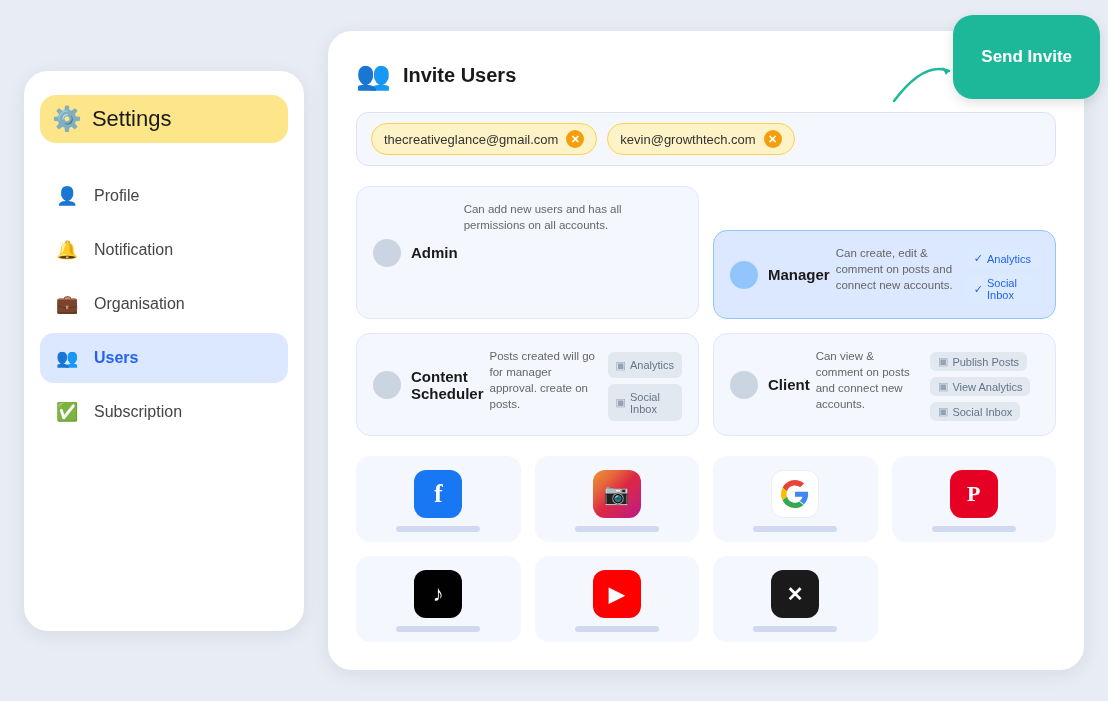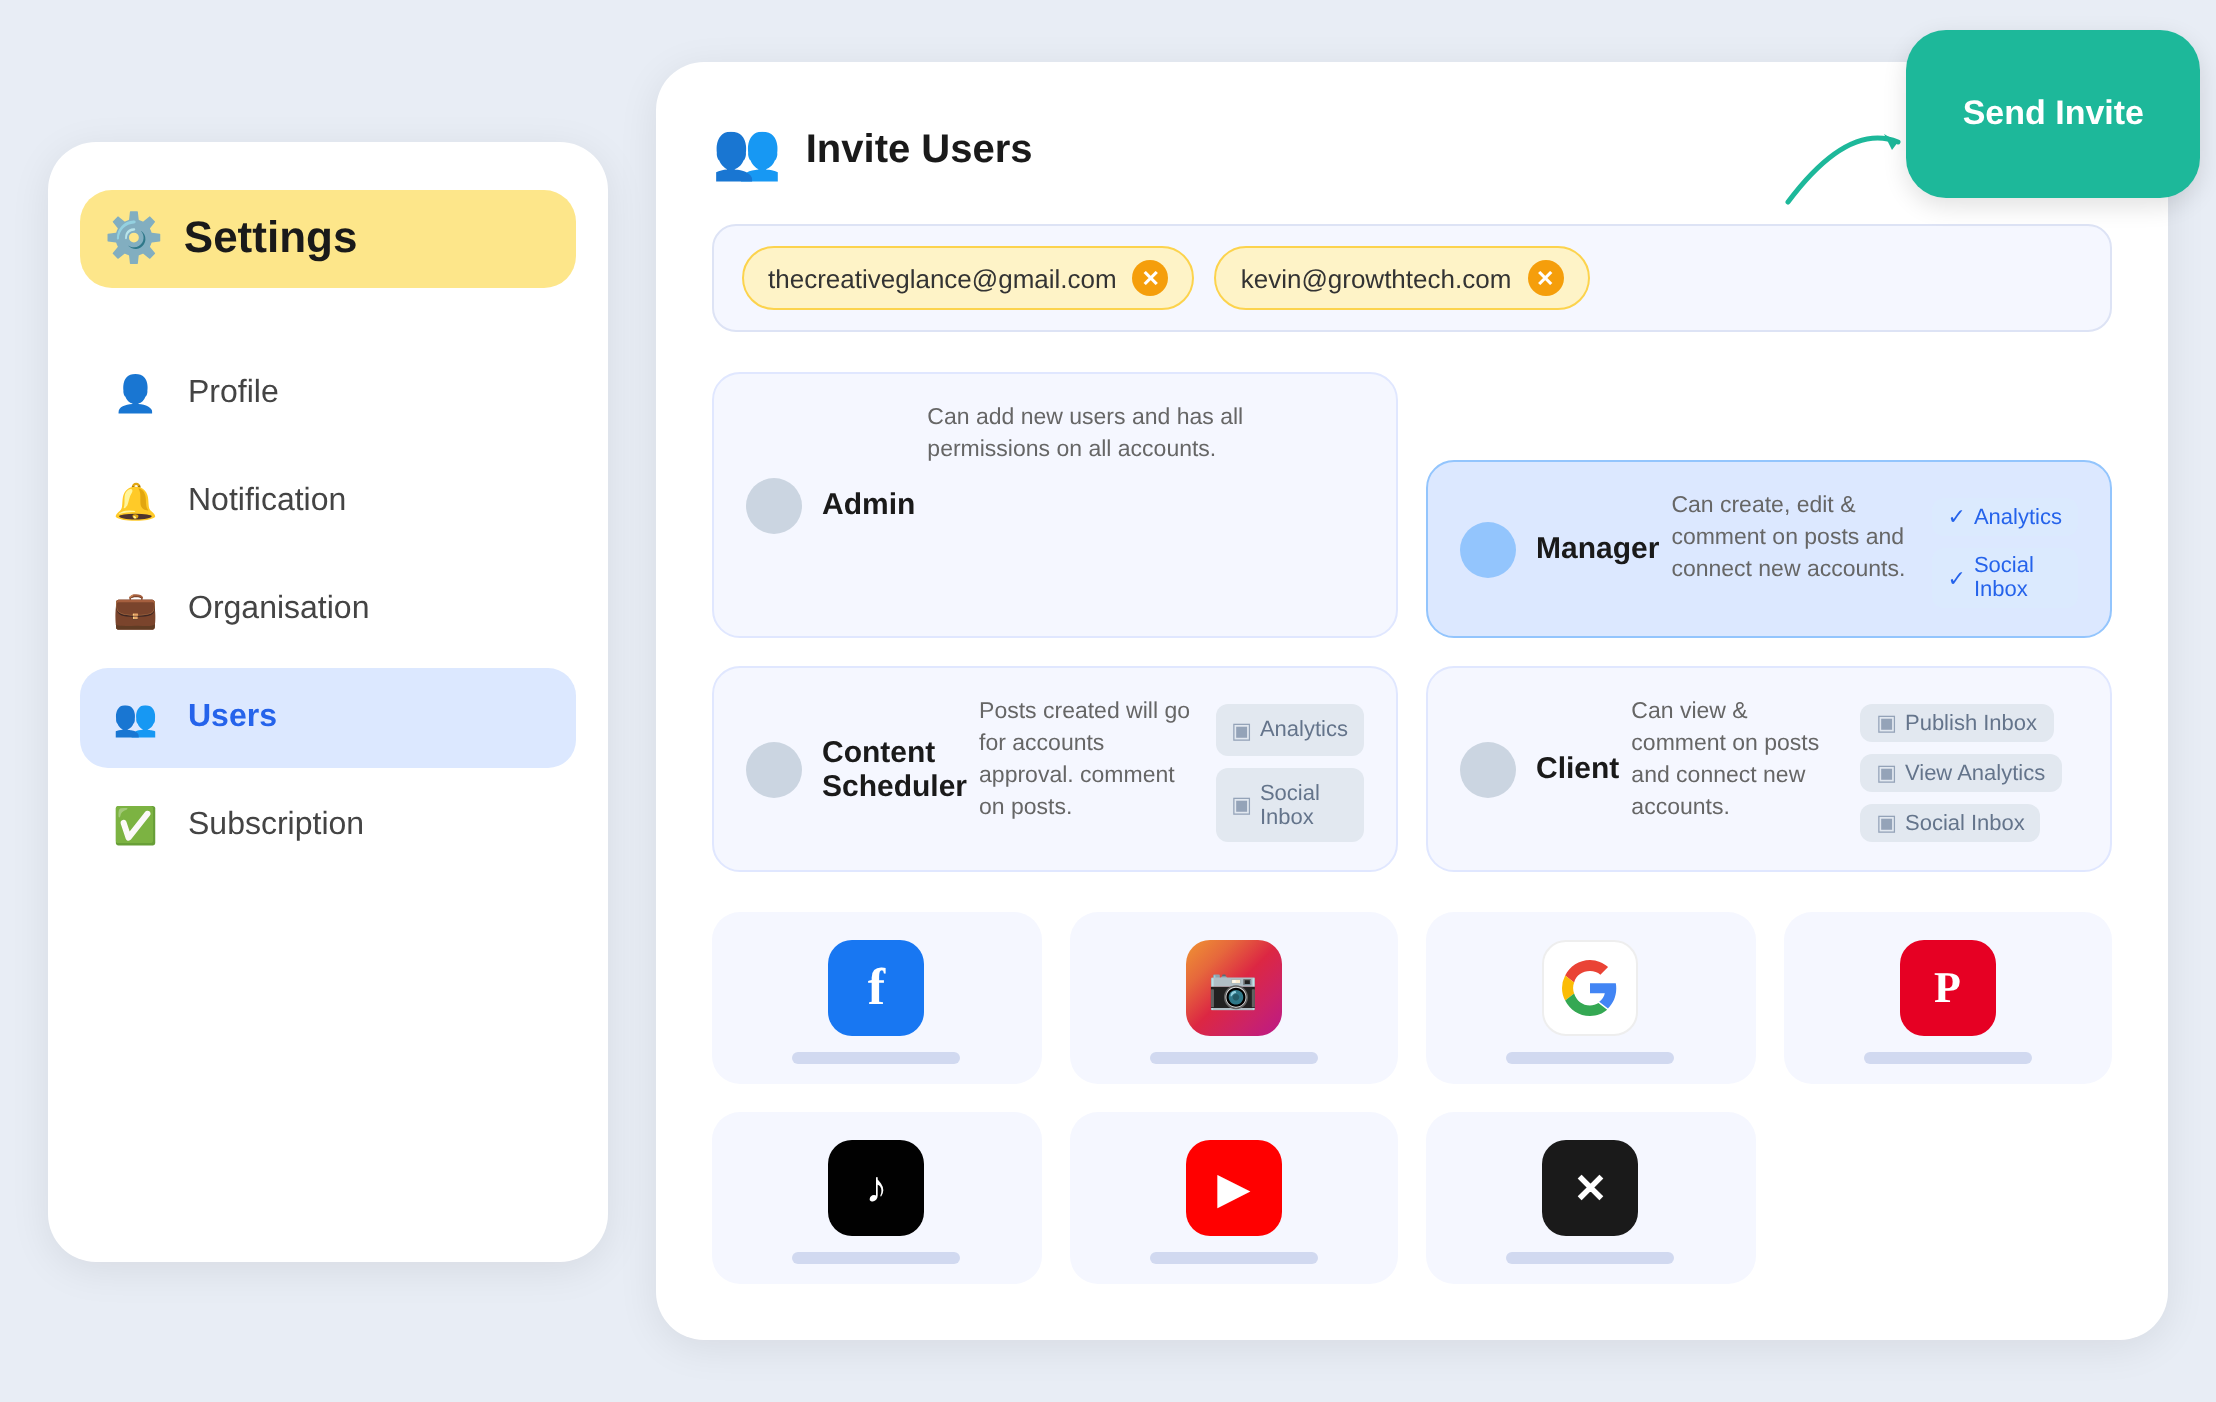--- a/index.html
+++ b/index.html
@@ -34,21 +34,21 @@
       margin-bottom: 24px;
       padding: 10px 12px;
       background: #fde68a;
       border-radius: 16px;
     }
     .sidebar-header-icon {
       font-size: 24px;
     }
     .sidebar-header-title {
       font-size: 22px;
-      font-weight: 700;
+      font-weight: 400;
       color: #1a1a1a;
     }
     .sidebar-item {
       display: flex;
       align-items: center;
       gap: 14px;
       padding: 14px 16px;
       border-radius: 14px;
       cursor: pointer;
       color: #444;
@@ -355,21 +355,21 @@
           <span>Social Inbox</span>
         </span>
       </div>
     </div>
 
     <div class="role-card">
       <div class="role-card-header">
         <div class="role-dot"></div>
         <span class="role-name">Content Scheduler</span>
       </div>
-      <span class="role-desc">Posts created will go for accounts approval. comment on posts.</span>
+      <span class="role-desc">Posts created will go for manager approval. create on posts.</span>
       <div class="role-badges">
         <span class="role-badge gray">
           <span class="check">▣</span>
           <span>Analytics</span>
         </span>
         <span class="role-badge gray">
           <span class="check">▣</span>
           <span>Social Inbox</span>
         </span>
       </div>
@@ -377,21 +377,21 @@
 
     <div class="role-card">
       <div class="role-card-header">
         <div class="role-dot"></div>
         <span class="role-name">Client</span>
       </div>
       <span class="role-desc">Can view &amp; comment on posts and connect new accounts.</span>
       <div class="role-badges">
         <span class="role-badge gray">
           <span class="check">▣</span>
-          <span>Publish Inbox</span>
+          <span>Publish Posts</span>
         </span>
         <span class="role-badge gray">
           <span class="check">▣</span>
           <span>View Analytics</span>
         </span>
         <span class="role-badge gray">
           <span class="check">▣</span>
           <span>Social Inbox</span>
         </span>
       </div>

